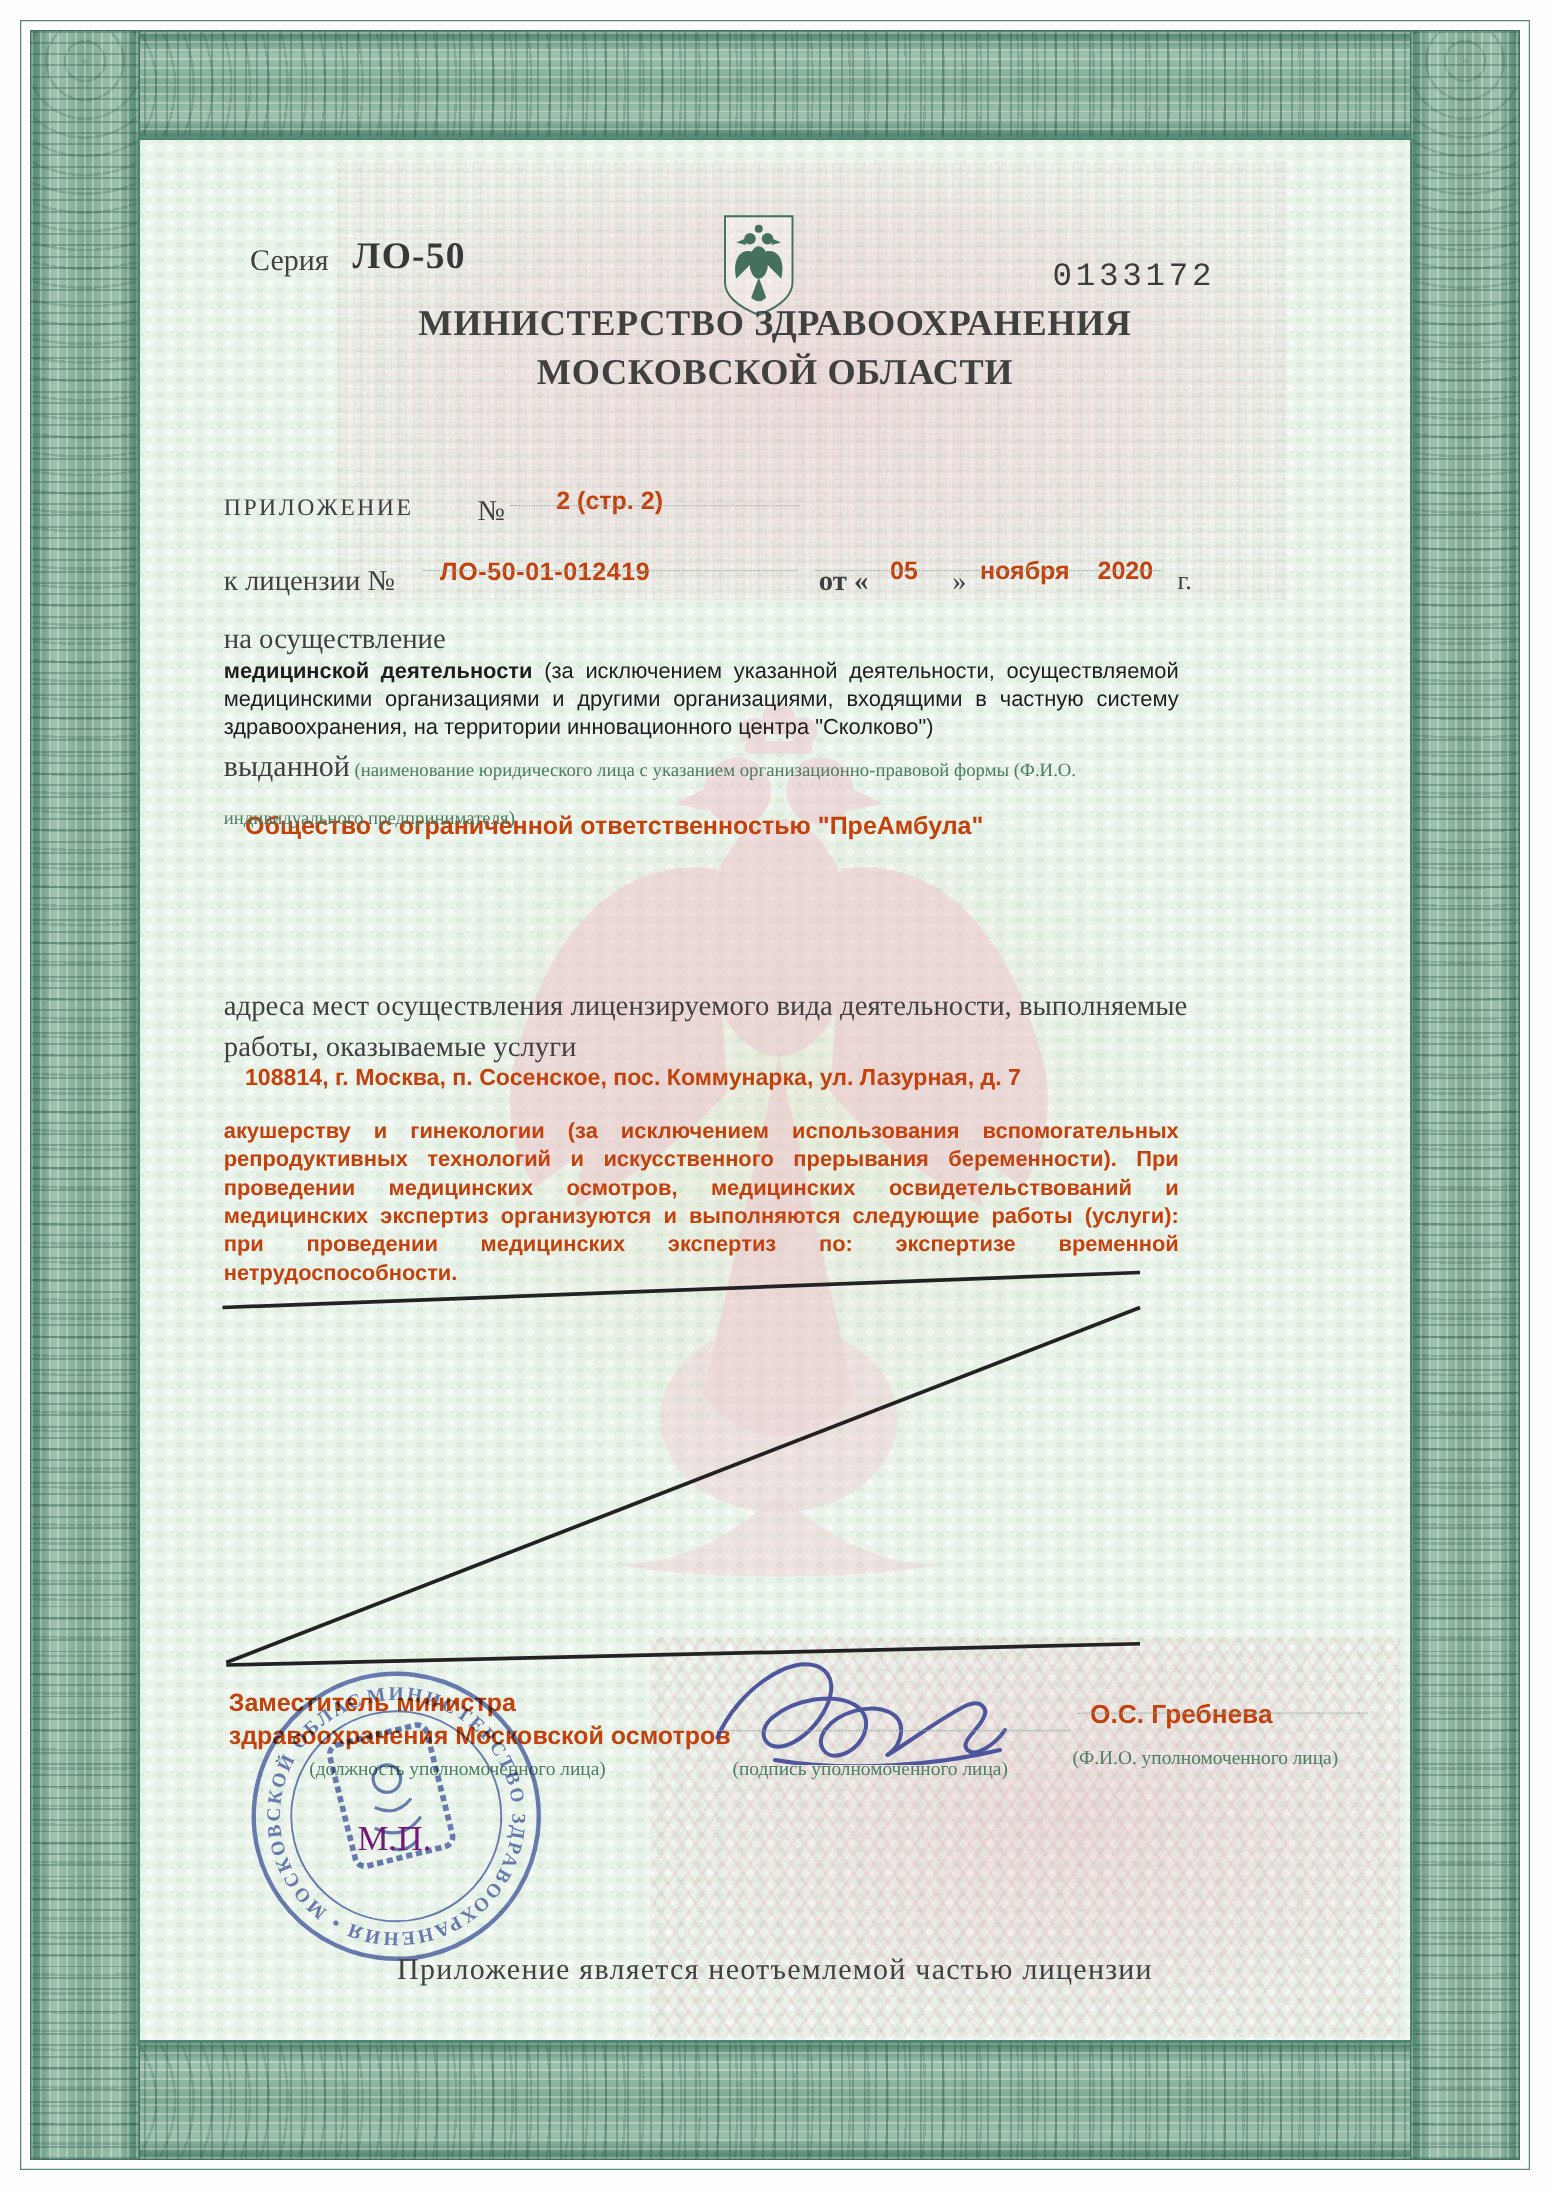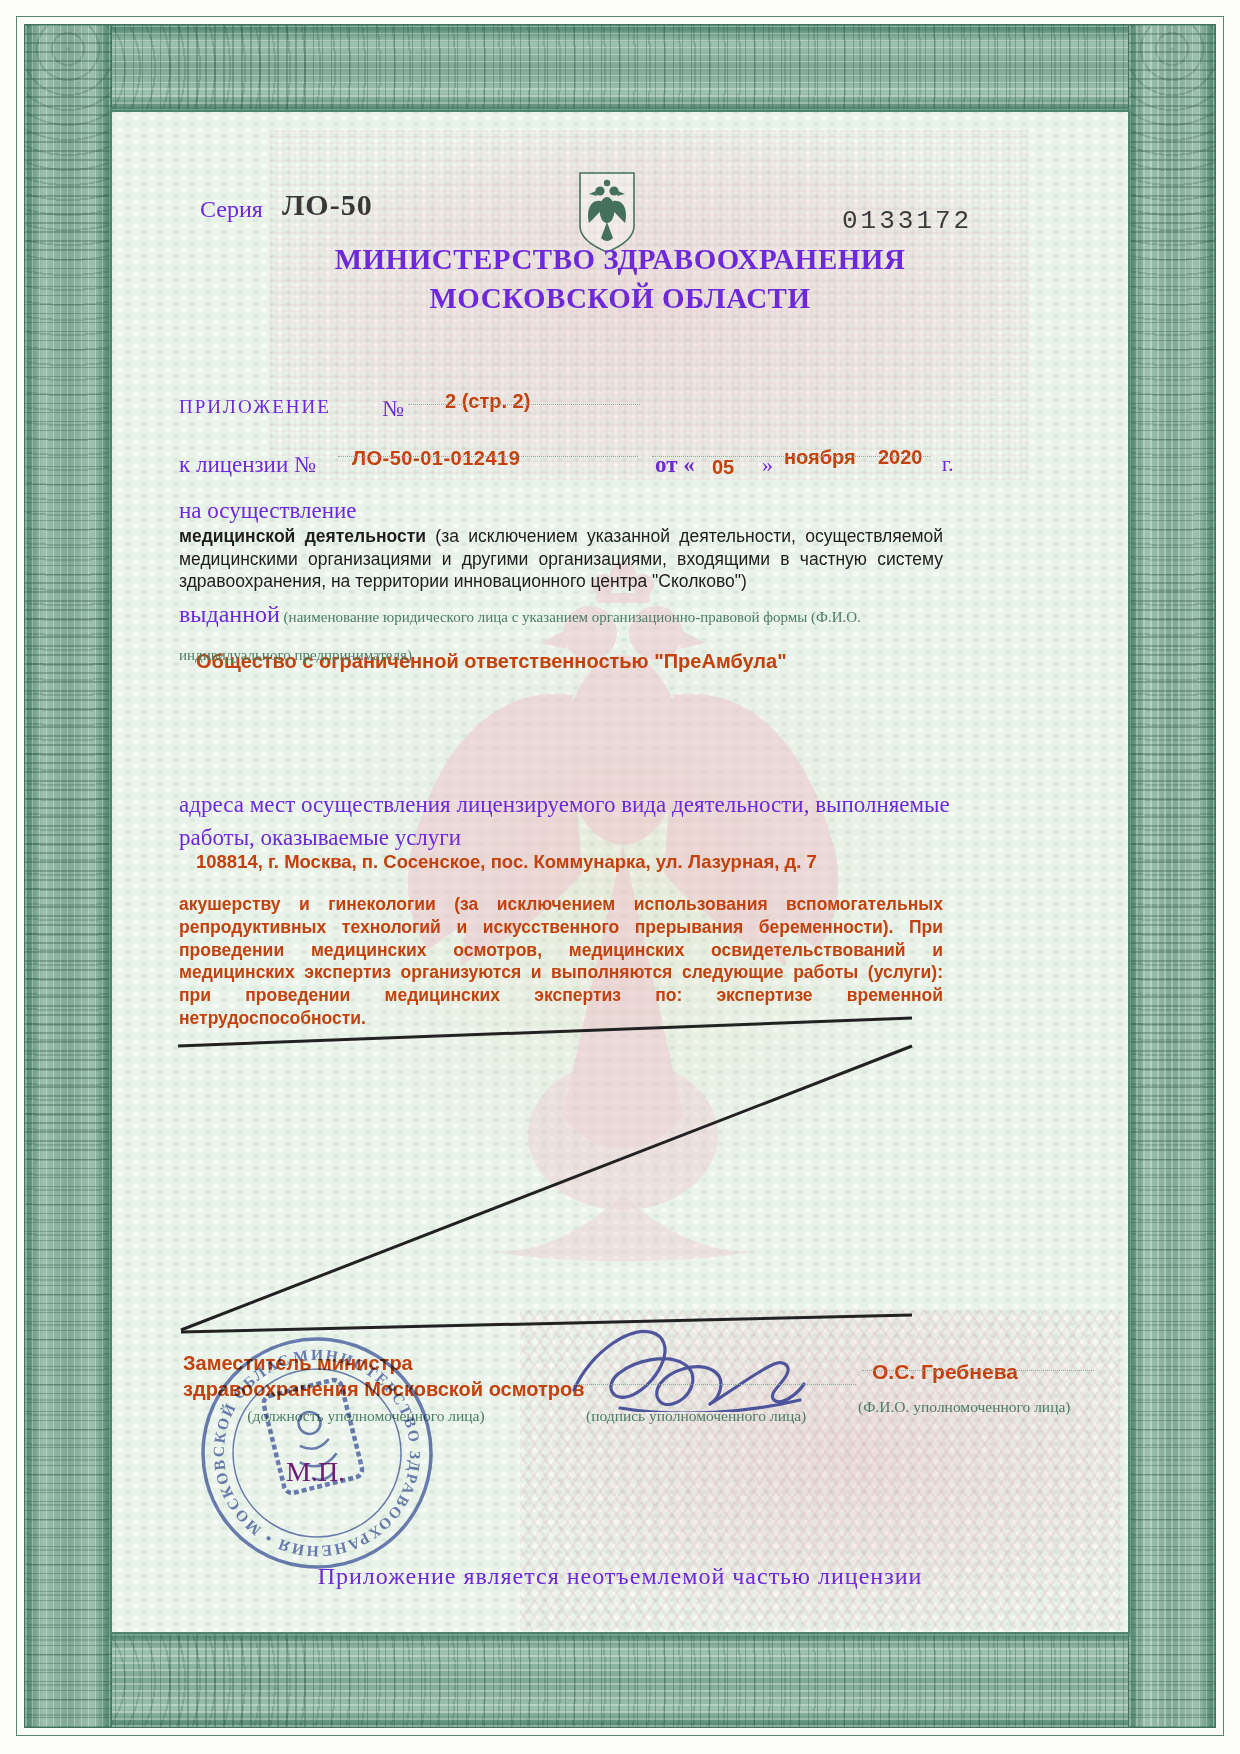--- a/index.html
+++ b/index.html
@@ -39,21 +39,21 @@
         repeating-linear-gradient(90deg, rgba(224,158,170,.10) 0 2px, transparent 2px 6px),
         radial-gradient(ellipse at 50% 50%, rgba(233,178,188,.34), rgba(233,178,188,.16) 55%, transparent 78%);}
   .tex-bottom{left:520px;top:1310px;width:600px;height:320px;
       background:
         repeating-linear-gradient(55deg, rgba(214,150,164,.14) 0 3px, transparent 3px 9px),
         repeating-linear-gradient(-55deg, rgba(214,150,164,.14) 0 3px, transparent 3px 9px),
         radial-gradient(ellipse at 55% 45%, rgba(230,170,182,.30), transparent 72%);}
   .tex-tan{left:300px;top:640px;width:660px;height:560px;
       background:radial-gradient(ellipse at 50% 45%, rgba(216,196,150,.20), transparent 70%);}
   
-  .g{color:#6d28d9;font-family:"Liberation Serif",serif;}
+  .g{color:#404040;font-family:"Liberation Serif",serif;}
   .gs{color:#4d7d63;font-family:"Liberation Serif",serif;}
   .b{color:#c2410c;font-family:"Liberation Sans",sans-serif;font-weight:bold;}
   .abs{position:absolute;}
   .rule{position:absolute;border-bottom:1.5px dotted #93aa9d;}
   .center{text-align:center;}
   
   .stamp{position:absolute;left:194px;top:1330px;width:246px;height:246px;
          transform:rotate(-14deg);opacity:.82;mix-blend-mode:multiply;}
 </style>
 </head>
@@ -118,21 +118,21 @@
 
   <div class="abs g" style="left:179px;top:396px;font-size:19px;letter-spacing:2px;">ПРИЛОЖЕНИЕ</div>
   <div class="abs g" style="left:382px;top:396px;font-size:23px;">№</div>
   <div class="abs b" style="left:445px;top:390px;font-size:20px;">2 (стр. 2)</div>
   <div class="rule" style="left:408px;top:404px;width:232px;"></div>
 
   <div class="abs g" style="left:179px;top:452px;font-size:23px;">к лицензии №</div>
   <div class="abs b" style="left:352px;top:447px;font-size:20px;letter-spacing:.5px;">ЛО-50-01-012419</div>
   <div class="rule" style="left:338px;top:456px;width:300px;"></div>
   <div class="abs g" style="left:655px;top:452px;font-size:23px;font-weight:bold;">от «</div>
-  <div class="abs b" style="left:712px;top:456px;font-size:20px;">05</div>
+  <div class="abs b" style="left:712px;top:446px;font-size:20px;">05</div>
   <div class="abs g" style="left:762px;top:452px;font-size:22px;">»</div>
   <div class="abs b" style="left:784px;top:446px;font-size:20px;">ноября</div>
   <div class="abs b" style="left:878px;top:446px;font-size:20px;">2020</div>
   <div class="rule" style="left:652px;top:456px;width:278px;"></div>
   <div class="abs g" style="left:942px;top:452px;font-size:21px;">г.</div>
 
   <div class="abs g" style="left:179px;top:498px;font-size:23px;">на осуществление</div>
   <div class="abs" style="left:179px;top:525px;width:764px;font-size:17.5px;line-height:22.5px;text-align:justify;color:#1d1d1d;font-family:'Liberation Sans',sans-serif;"><span style="font-weight:bold;">медицинской деятельности</span><span> (за исключением указанной деятельности, осуществляемой медицинскими организациями и другими организациями, входящими в частную систему здравоохранения, на территории инновационного центра "Сколково")</span></div>
 
   <div class="abs b" style="left:196px;top:650px;font-size:20px;">Общество с ограниченной ответственностью "ПреАмбула"</div>

